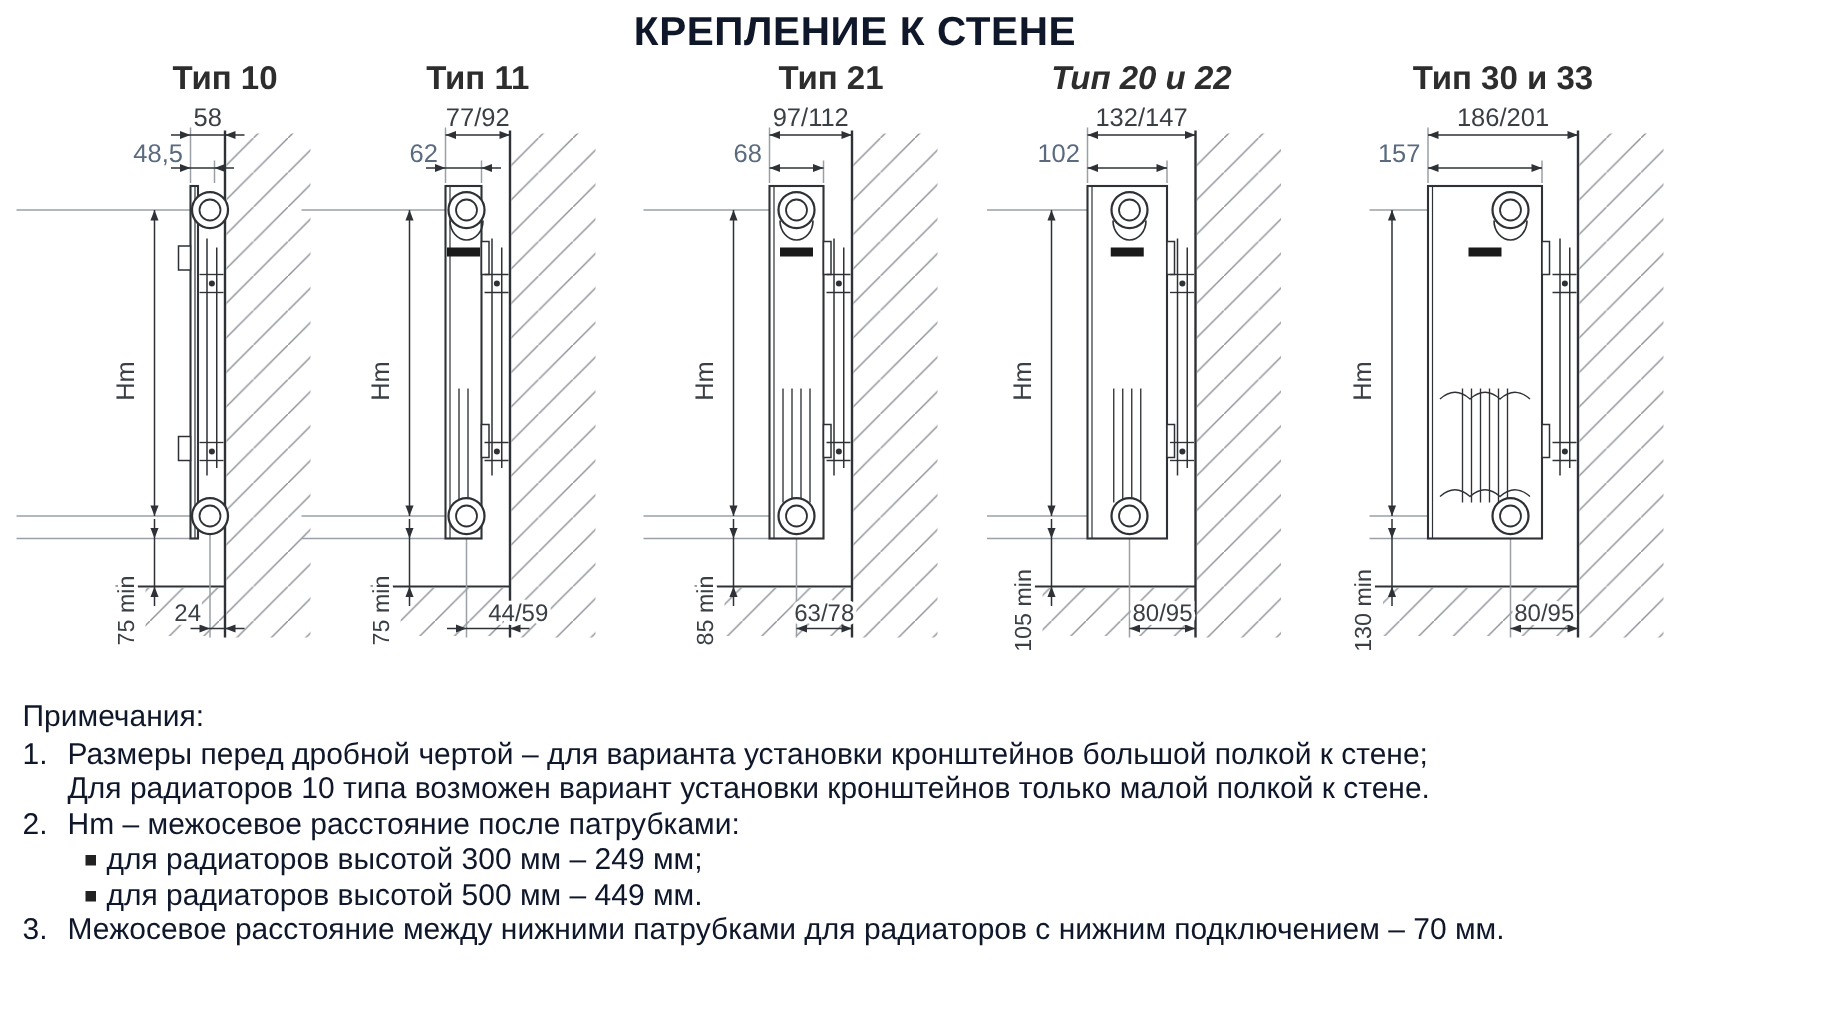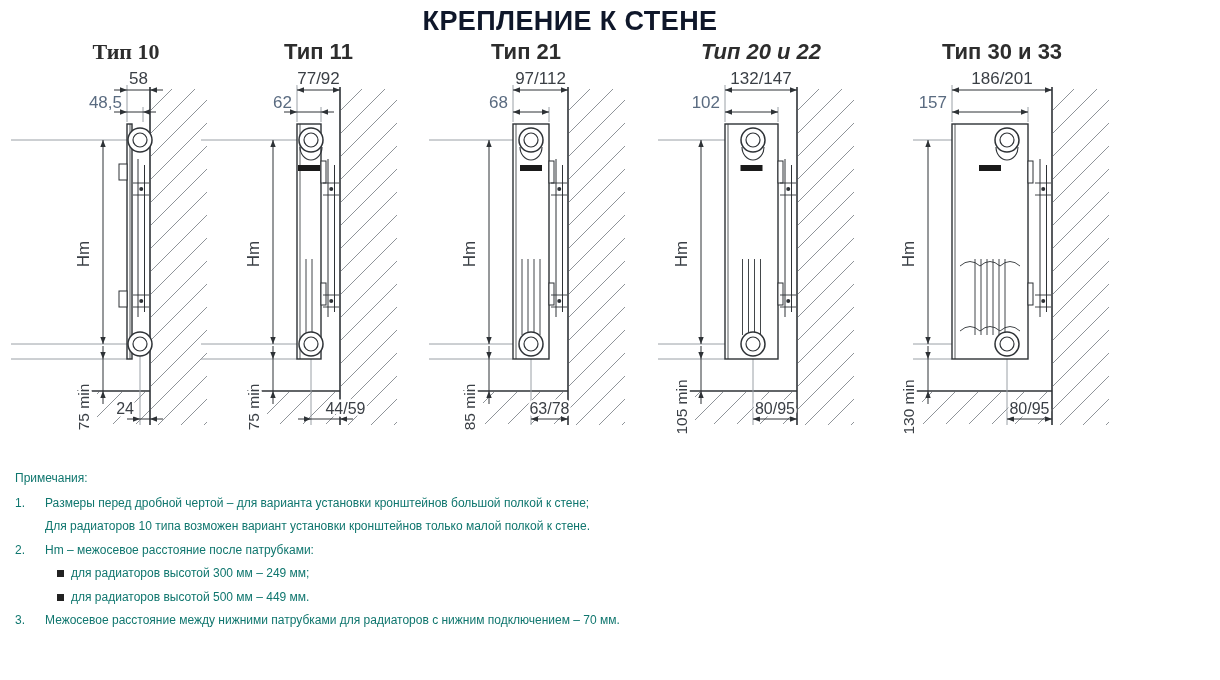--- a/index.html
+++ b/index.html
@@ -3,37 +3,37 @@
 <meta charset="utf-8">
 <style>
   html,body{margin:0;padding:0;background:#ffffff;}
   body{width:1220px;height:680px;overflow:hidden;font-family:"Liberation Sans",sans-serif;color:#3c3c3c;position:relative;}
   .page{position:relative;width:1220px;height:680px;}
   .page-title{width:1140px;text-align:center;font-size:27px;font-weight:bold;color:#0f172a;letter-spacing:.4px;margin:6px 0 2px 0;}
   .diagrams-row{position:relative;height:424px;width:1220px;}
   .diagram-cell{position:absolute;top:0;width:230px;height:424px;}
   .diagram-title{position:absolute;top:0;width:170px;text-align:center;font-size:22px;font-weight:bold;color:#2d2d2d;}
   .diagram-cell svg{position:absolute;top:30px;left:0;}
-  .notes{padding:4px 10px 0 15px;font-size:12px;line-height:23.5px;color:#0f766e;}
+  .notes{padding:4px 10px 0 15px;font-size:20px;line-height:23.5px;color:#0f172a;}
   .notes-heading{margin-bottom:1px;}
   .note-item{display:flex;}
   .note-num{flex:none;width:30px;}
   .note-body{flex:1;}
   .note-line{white-space:nowrap;}
   .note-bullet{display:flex;align-items:center;white-space:nowrap;}
   .sq{flex:none;width:7px;height:7px;background:#222;display:inline-block;margin:0 7px 0 12px;}
 </style>
 </head>
 <body>
 
 <div class="page">
   <div class="page-title">КРЕПЛЕНИЕ К СТЕНЕ</div>
   <div class="diagrams-row" id="diagrams-row">
       <div class="diagram-cell" style="left: -15px;">
-        <div class="diagram-title" style="left: 56px; font-family: Liberation Serif, serif;">Тип 10</div>
+        <div class="diagram-title" style="left: 80px;">Тип 10</div>
         <svg width="230" height="390" viewBox="0 0 230 390">
           <defs>
             <pattern id="h-tip-10" width="23" height="23" patternUnits="userSpaceOnUse">
               <path d="M-2,25 L25,-2" stroke="#8f9499" stroke-width="1" fill="none"></path>
             </pattern>
           </defs>
           <rect x="166" y="20" width="56" height="336" fill="url(#h-tip-10)"></rect>
           <rect x="112" y="323" width="53" height="32" fill="url(#h-tip-10)"></rect>
           <line x1="165" y1="18" x2="165" y2="356" stroke="#2e3236" stroke-width="1.6"></line>
           <line x1="92" y1="322" x2="165" y2="322" stroke="#2e3236" stroke-width="1.3"></line>
@@ -135,21 +135,21 @@
           <polygon points="98,290 95.3,283 100.7,283" fill="#2e3236"></polygon>
           <polygon points="98,322 100.7,329 95.3,329" fill="#2e3236"></polygon>
           <text x="84" y="338" font-size="15.5" font-family="&quot;Liberation Sans&quot;,sans-serif" fill="#3a3f45" text-anchor="middle" transform="rotate(-90 84 338)" stroke="#ffffff" stroke-width="5" paint-order="stroke">75 min</text>
           <line x1="123" y1="350" x2="178" y2="350" stroke="#2e3236" stroke-width="1"></line>
           <polygon points="136,350 129,352.7 129,347.3" fill="#2e3236"></polygon>
           <polygon points="165,350 172,347.3 172,352.7" fill="#2e3236"></polygon>
           <text x="170.5" y="345" font-size="16" font-family="&quot;Liberation Sans&quot;,sans-serif" fill="#3a3f45" text-anchor="middle" stroke="#ffffff" stroke-width="5" paint-order="stroke">44/59</text>
         </svg>
       </div>
       <div class="diagram-cell" style="left: 403px;">
-        <div class="diagram-title" style="left: 38px;">Тип 21</div>
+        <div class="diagram-title" style="left: 66px;">Тип 21</div>
         <svg width="230" height="390" viewBox="0 0 230 390">
           <defs>
             <pattern id="h-tip-21" width="23" height="23" patternUnits="userSpaceOnUse">
               <path d="M-2,25 L25,-2" stroke="#8f9499" stroke-width="1" fill="none"></path>
             </pattern>
           </defs>
           <rect x="166" y="20" width="56" height="336" fill="url(#h-tip-21)"></rect>
           <rect x="80" y="323" width="85" height="32" fill="url(#h-tip-21)"></rect>
           <line x1="165" y1="18" x2="165" y2="356" stroke="#2e3236" stroke-width="1.6"></line>
           <line x1="60" y1="322" x2="165" y2="322" stroke="#2e3236" stroke-width="1.3"></line>

